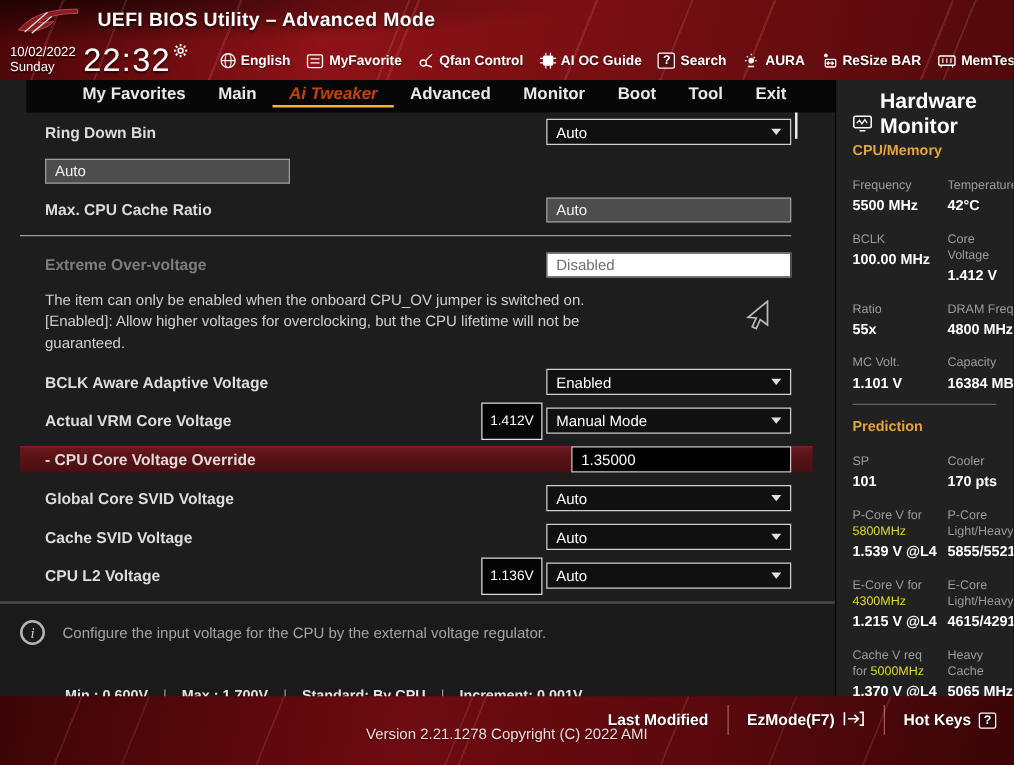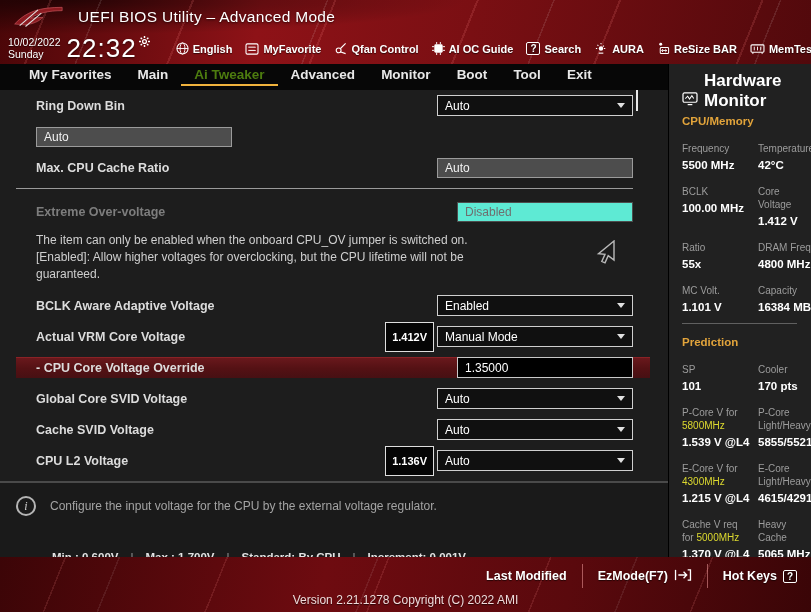--- a/index.html
+++ b/index.html
@@ -11,46 +11,46 @@
   .header {
     height:64px; flex:0 0 64px; color:#fff; position:relative; z-index:2;
     background:
       repeating-linear-gradient(112deg, transparent 0 46px, rgba(255,130,130,.16) 46px 48px, transparent 48px 132px),
       repeating-linear-gradient(112deg, transparent 0 93px, rgba(255,255,255,.10) 93px 94.5px, transparent 94.5px 210px),
       radial-gradient(ellipse at 8% 0%, rgba(0,0,0,.6), transparent 38%),
       linear-gradient(100deg, #4a0608 0%, #8e1217 32%, #7a0f13 58%, #52090c 100%);
   }
   .header-top { display:flex; align-items:center; height:33px; padding-left:12px; }
   .rog-logo { width:52px; height:26px; display:flex; align-items:center; justify-content:center; margin-right:14px; }
-  .app-title { font-size:15.5px; font-weight:normal; letter-spacing:.3px; text-shadow:0 1px 2px rgba(0,0,0,.6); }
+  .app-title { font-size:15.5px; font-weight:bold; letter-spacing:.3px; text-shadow:0 1px 2px rgba(0,0,0,.6); }
   .header-bottom { display:flex; align-items:center; height:31px; padding-left:8px; }
   .date-block { display:flex; flex-direction:column; line-height:1.1; font-size:10.5px; margin-right:6px; text-shadow:0 1px 1px rgba(0,0,0,.6); }
   .time { font-size:26px; font-weight:400; letter-spacing:1px; text-shadow:0 1px 2px rgba(0,0,0,.6); }
   .gear { margin:-14px 0 0 2px; }
   .vdiv { width:1px; height:22px; background:rgba(255,255,255,.55); margin:0 12px 0 14px; }
   .tb-item { display:flex; align-items:center; gap:4px; font-size:11px; font-weight:bold; margin-right:13px; cursor:pointer; white-space:nowrap; text-shadow:0 1px 1px rgba(0,0,0,.6); }
   .tb-icon { display:flex; align-items:center; }
   .qbox { display:inline-flex; align-items:center; justify-content:center; width:14px; height:13px; border:1px solid #fff; border-radius:2px; font-size:10px; font-weight:bold; background:rgba(0,0,0,.25); }
 
   
   .body { flex:1; display:flex; min-height:0; }
   .main { width:668px; flex:0 0 668px; display:flex; flex-direction:column; background:#1d1d1d; position:relative; }
-  .menubar { height:26px; flex:0 0 26px; background:#070707; display:flex; align-items:flex-start; padding-left:16px; }
+  .menubar { height:26px; flex:0 0 26px; background:#070707; display:flex; align-items:flex-start; padding-left:32px;margin-left:21px; }
   .menu-item { font-size:13.5px; font-weight:bold; color:#e8e8e8; padding:3px 13px 4px; cursor:pointer; }
-  .menu-item.active { color:#4d7c0f; border-bottom:2px solid #f0b23c; padding-bottom:2px; }
+  .menu-item.active { color:#c2410c; border-bottom:2px solid #f0b23c; padding-bottom:2px;font-style:italic; }
 
   .settings { padding:5px 35px 0 16px; position:relative; }
   .srow { display:flex; align-items:center; height:21px; margin-bottom:10px; padding-left:20px; }
   .row-label { flex:1; font-size:12.5px; color:#dcdcdc;font-weight:bold; }
   .row-label.disabled { color:#7d7d7d; }
   .dropdown { width:196px; height:21px; background:#101010; border:1px solid #cfcfcf; display:flex; align-items:center; padding:0 7px; font-size:12px; color:#fff; cursor:pointer; }
   .dd-arrow { width:0; height:0; border-left:4px solid transparent; border-right:4px solid transparent; border-top:5px solid #e0e0e0; margin-left:auto; }
   .graybox { width:196px; height:20px; background:#4d4d4d; border:1px solid #9b9b9b; display:flex; align-items:center; padding:0 7px; font-size:12px; color:#f2f2f2; cursor:text; }
-  .disbox { width:176px; height:20px; background:#5eead4; border:1px solid #4d4d4d; display:flex; align-items:center; padding:0 7px; font-size:12px; color:#6f6f6f; }
-  .badge { height:20px; background:#050505; border:1px solid #dedede; display:flex; align-items:center; padding:14px 6px; font-size:11px; color:#fff; margin-right:3px;font-weight:bold; }
+  .disbox { width:196px; height:20px; background:#ffffff; border:1px solid #4d4d4d; display:flex; align-items:center; padding:0 7px; font-size:12px; color:#6f6f6f; }
+  .badge { height:20px; background:#050505; border:1px solid #dedede; display:flex; align-items:center; padding:14px 6px; font-size:11px; color:#fff; margin-right:3px; }
   .blackinput { width:176px; height:21px; background:#000; border:1px solid #c9c9c9; display:flex; align-items:center; padding:0 7px; font-size:12px; color:#fff; cursor:text; }
   .srow.selected { background:linear-gradient(180deg,#6b191d 0%,#541114 55%,#471013 100%); box-shadow:inset 0 1px 0 #8a2226; margin-left:0; margin-right:-17px; padding-right:17px; }
   .sep { border:none; border-top:1px solid #9a9a9a; margin:2px 0 12px 0; }
   .help { max-width:478px; font-size:12px; color:#cfcfcf; line-height:1.42; padding-left:20px; margin:0 0 12px 0; }
 
   .scroll-thumb { position:absolute; right:30px; top:26px; width:2px; height:21px; background:#eaeaea; }
 
   .infopanel { margin-top:auto; height:95px; flex:0 0 95px; border-top:2px solid #4a4a4a; background:#1a1a1a; padding:13px 16px 13px 16px; display:flex; flex-direction:column; justify-content:space-between; }
   .info-desc-row { display:flex; align-items:flex-start; gap:14px; }
   .info-icon { width:20px; height:20px; border:2px solid #b5b5b5; border-radius:50%; color:#cfcfcf; display:flex; align-items:center; justify-content:center; font-size:12px; font-style:italic; font-family:"Liberation Serif", serif; flex:0 0 20px; }
@@ -73,21 +73,21 @@
   .footer {
     height:55px; flex:0 0 55px; position:relative; color:#fff;
     background:
       repeating-linear-gradient(112deg, transparent 0 60px, rgba(255,140,140,.14) 60px 61.5px, transparent 61.5px 150px),
       repeating-linear-gradient(112deg, transparent 0 110px, rgba(255,255,255,.08) 110px 111.5px, transparent 111.5px 240px),
       linear-gradient(100deg, #3c0507 0%, #6e0b10 40%, #5a090d 70%, #3a0507 100%);
   }
   .footer-row { position:absolute; top:7px; right:14px; display:flex; align-items:center; gap:15px; }
   .f-item { display:flex; align-items:center; gap:6px; font-size:12.5px; font-weight:bold; cursor:pointer; white-space:nowrap; text-shadow:0 1px 1px rgba(0,0,0,.6); }
   .f-sep { width:1px; height:24px; background:rgba(255,170,170,.5); }
-  .footer-version { position:absolute; bottom:5px; width:100%; text-align:center; font-size:12px; color:#f0dada; text-shadow:0 1px 1px rgba(0,0,0,.6); }
+  .footer-version { position:absolute; bottom:18px; width:100%; text-align:center; font-size:12px; color:#f0dada; text-shadow:0 1px 1px rgba(0,0,0,.6); }
 
   .cursor { position:absolute; left:594px; top:240px; z-index:5; pointer-events:none; }
 </style>
 </head>
 <body>
 
 <div class="app">
 
   <div class="header">
     <div class="header-top">

